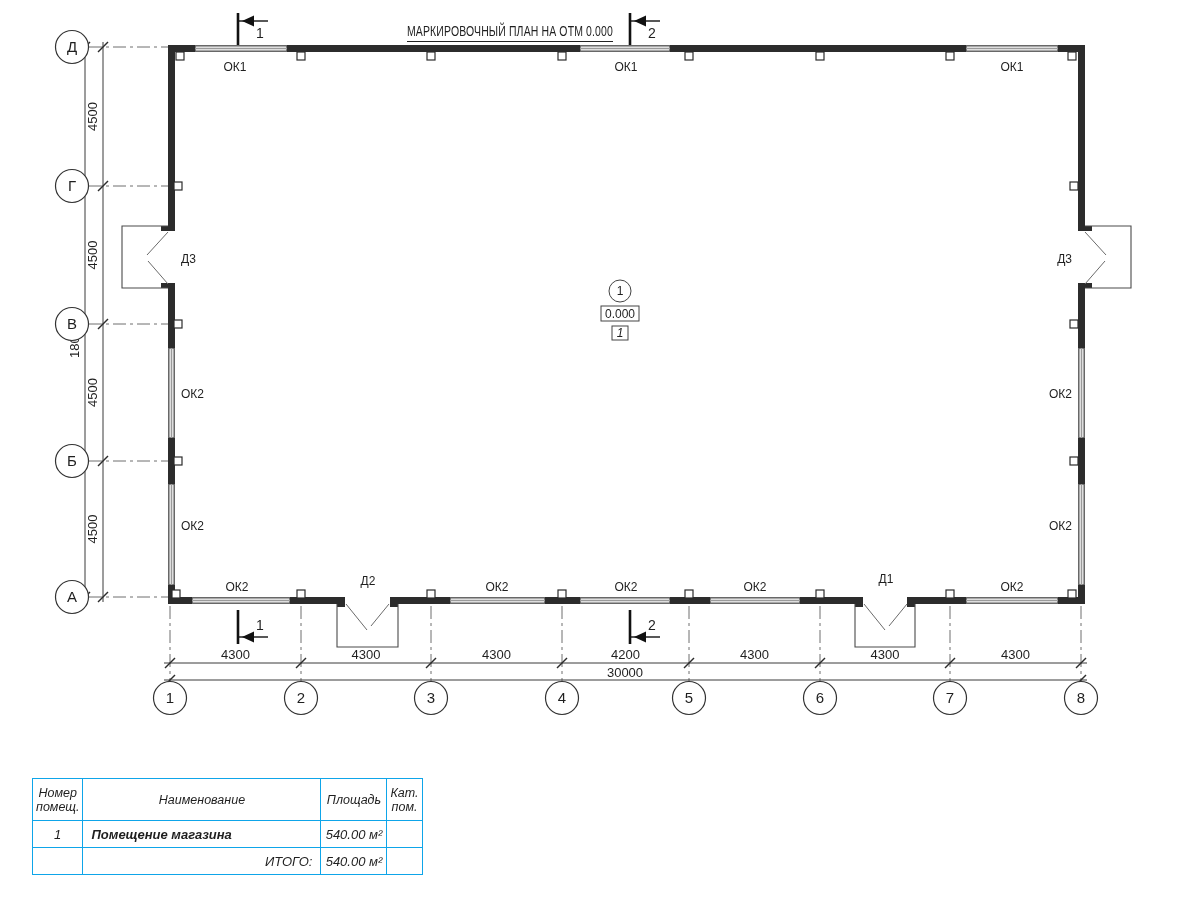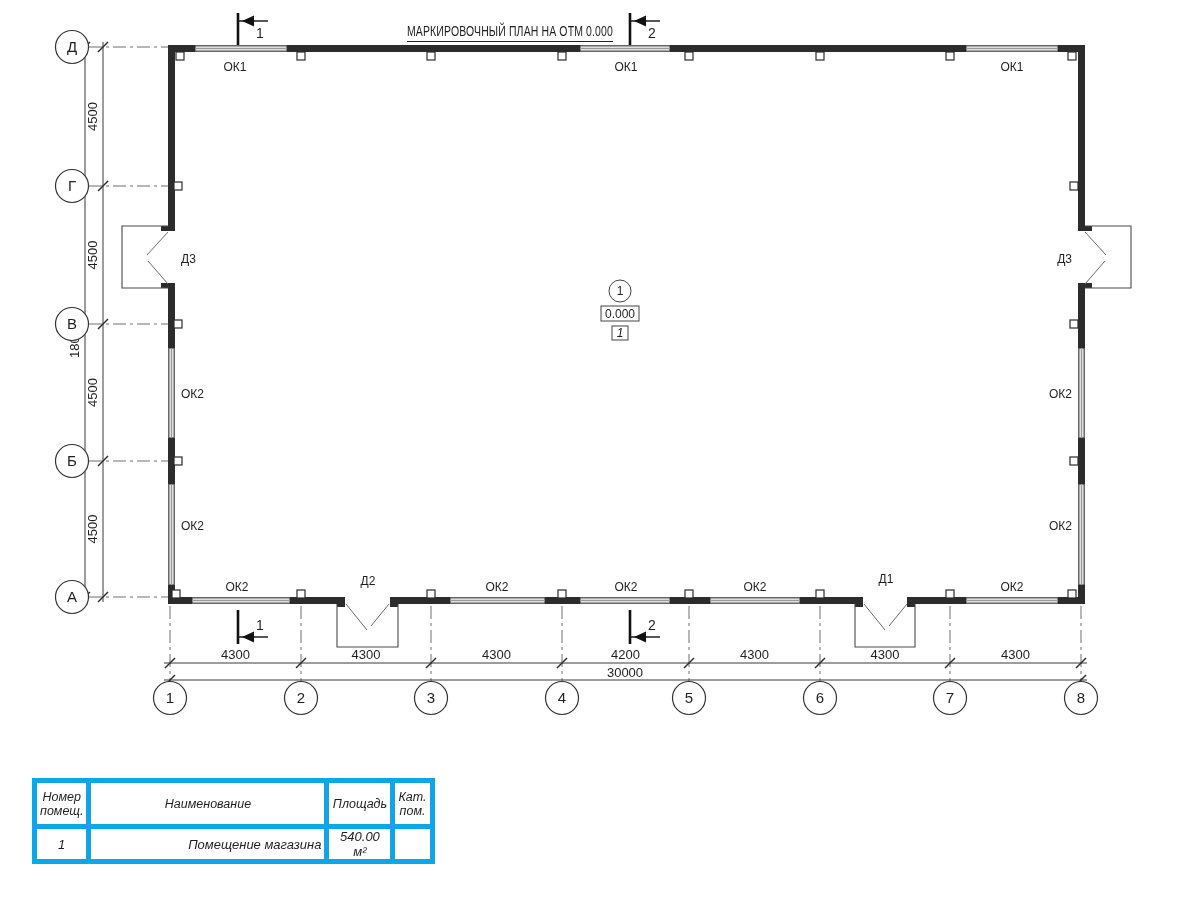--- a/index.html
+++ b/index.html
@@ -34,25 +34,25 @@
   .ital{font-style:italic;}
 
   
   .expl-title{position:absolute;left:107px;top:746px;display:inline-block;
               font:italic 13px "Liberation Sans",sans-serif;color:#1f1f1f;
               border-bottom:1px solid #2a2a2a;padding:0 3px 2px 3px;}
   .expl{position:absolute;left:32px;top:778px;}
   .expl table{border-collapse:collapse;table-layout:fixed;
               font:italic 13px "Liberation Sans",sans-serif;color:#1f1f1f;
               border:1.5px solid #2a2a2a;}
-  .expl td{border:5px solid #0ea5e9;text-align:center;vertical-align:middle;
+  .expl td{border:1px solid #0ea5e9;text-align:center;vertical-align:middle;
            white-space:pre-line;padding:0 3px;overflow:hidden;}
   .expl tr.hdr td{height:41px;font-size:12.5px;}
   .expl tr.row td{height:26px;}
-  .expl td.nm{text-align:right;padding-left:8px;}
+  .expl td.nm{text-align:left;padding-left:8px;font-weight:bold;}
   .expl td.tot{text-align:right;padding-right:8px;}
 </style>
 </head>
 <body>
 
 <div id="stage">
   <svg id="plan-svg" width="1200" height="900" viewBox="0 0 1200 900">
       <line x1="89" y1="47" x2="168" y2="47" class="axis"></line>
       <line x1="89" y1="186" x2="168" y2="186" class="axis"></line>
       <line x1="89" y1="324" x2="168" y2="324" class="axis"></line>
@@ -271,16 +271,22 @@
         <td>Площадь</td>
         <td>Кат.
 пом.</td>
       </tr>
       <tr class="row">
         <td>1</td>
         <td class="nm">Помещение магазина</td>
         <td>540.00 м²</td>
         <td></td>
       </tr>
+      <tr class="row">
+        <td></td>
+        <td class="tot">ИТОГО:</td>
+        <td>540.00 м²</td>
+        <td></td>
+      </tr>
     </tbody>
       </table>
   </div>
 </div>
 
 </body></html>

